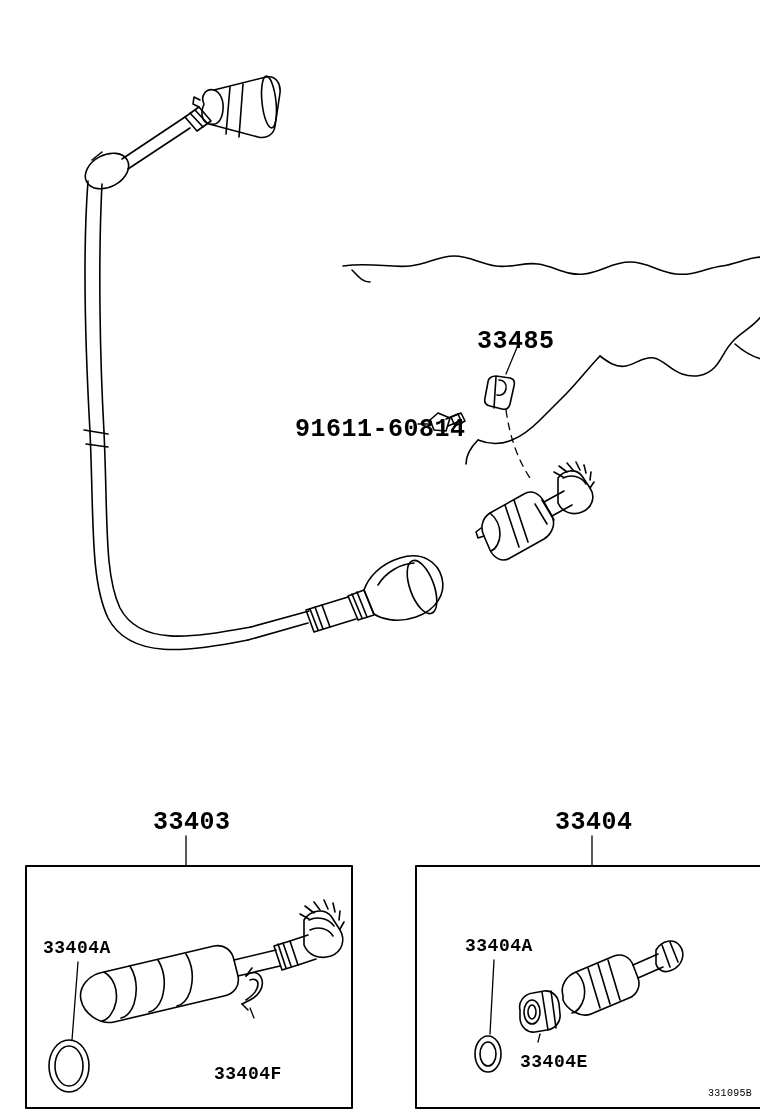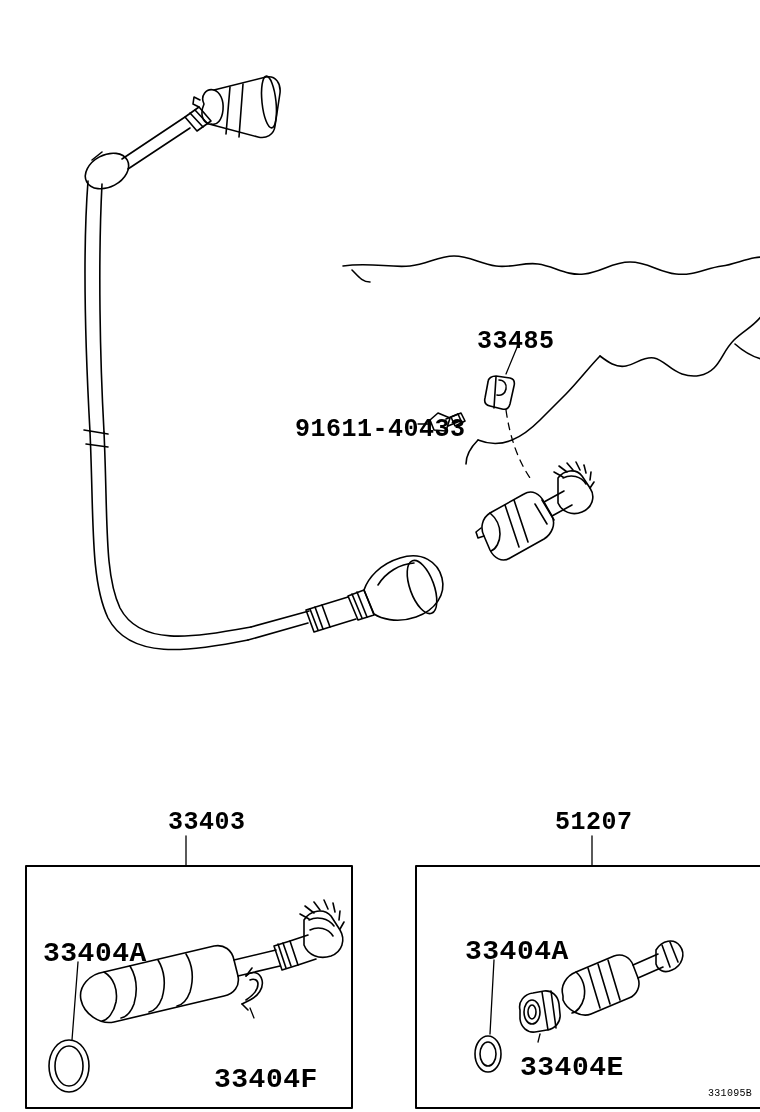--- a/index.html
+++ b/index.html
@@ -30,21 +30,21 @@
   }
   .lbl {
     position: absolute;
     font-family: "Liberation Sans", sans-serif;
     font-weight: bold;
     letter-spacing: 0.5px;
     white-space: nowrap;
     color: #000;
   }
   .lbl-26 { font-size: 25px; }
-  .lbl-22 { font-size: 28px; }
+  .lbl-22 { font-size: 18px; }
   .lbl-14 { font-size: 10px; font-weight: normal; letter-spacing: 0.3px; }
   .mono { font-family: "Liberation Mono", monospace; }
 </style>
 </head>
 <body>
 
 <div id="diagram-root">
 
   <svg class="layer" viewBox="0 0 760 1112">
     <g fill="none" stroke="#000" stroke-width="1.6" stroke-linecap="round" stroke-linejoin="round">
@@ -129,23 +129,23 @@
       <path d="M558 462 L562 470"></path>
       <path d="M566 465 L568 473"></path>
       <path d="M573 472 L572 480"></path>
       <path d="M576 482 L572 488"></path>
       <path d="M545 478 C553 474 563 476 568 484"></path>
       <path d="M466 536 L460 538 L458 532 L463 528"></path>
     </g>
   </svg>
 
   <div class="lbl lbl-26 mono" style="left:459px; top:327px;">33485</div>
-  <div class="lbl lbl-26 mono" style="left:277px; top:415px;">91611-40433</div>
-
-  <div class="lbl lbl-26 mono" style="left:150px; top:808px;">33403</div>
+  <div class="lbl lbl-26 mono" style="left:277px; top:415px;">91611-60814</div>
+
+  <div class="lbl lbl-26 mono" style="left:135px; top:808px;">33403</div>
 
   <svg class="layer" viewBox="0 0 760 1112">
     <g fill="none" stroke="#000" stroke-width="1.6" stroke-linecap="round" stroke-linejoin="round">
 
       <path d="M168 836 L168 866" stroke-width="1.3"></path>
 
       <rect x="8" y="866" width="326" height="242" stroke-width="2"></rect>
 
       <ellipse cx="51" cy="1066" rx="20" ry="26"></ellipse>
       <ellipse cx="51" cy="1066" rx="14" ry="20"></ellipse>
@@ -182,21 +182,21 @@
       <path d="M322 911 L321 920"></path>
       <path d="M326 922 L322 929"></path>
       <path d="M291 920 C299 916 310 918 316 926"></path>
       <path d="M292 930 C300 926 310 928 315 936"></path>
     </g>
   </svg>
 
   <div class="lbl lbl-22 mono" style="left:25px; top:938px;">33404A</div>
   <div class="lbl lbl-22 mono" style="left:196px; top:1064px;">33404F</div>
 
-  <div class="lbl lbl-26 mono" style="left:537px; top:808px;">51207</div>
+  <div class="lbl lbl-26 mono" style="left:537px; top:808px;">33404</div>
 
   <svg class="layer" viewBox="0 0 760 1112">
     <g fill="none" stroke="#000" stroke-width="1.6" stroke-linecap="round" stroke-linejoin="round">
 
       <path d="M574 836 L574 866" stroke-width="1.3"></path>
 
       <rect x="398" y="866" width="354" height="242" stroke-width="2"></rect>
 
       <ellipse cx="470" cy="1054" rx="13" ry="18"></ellipse>
       <ellipse cx="470" cy="1054" rx="8" ry="12"></ellipse>

